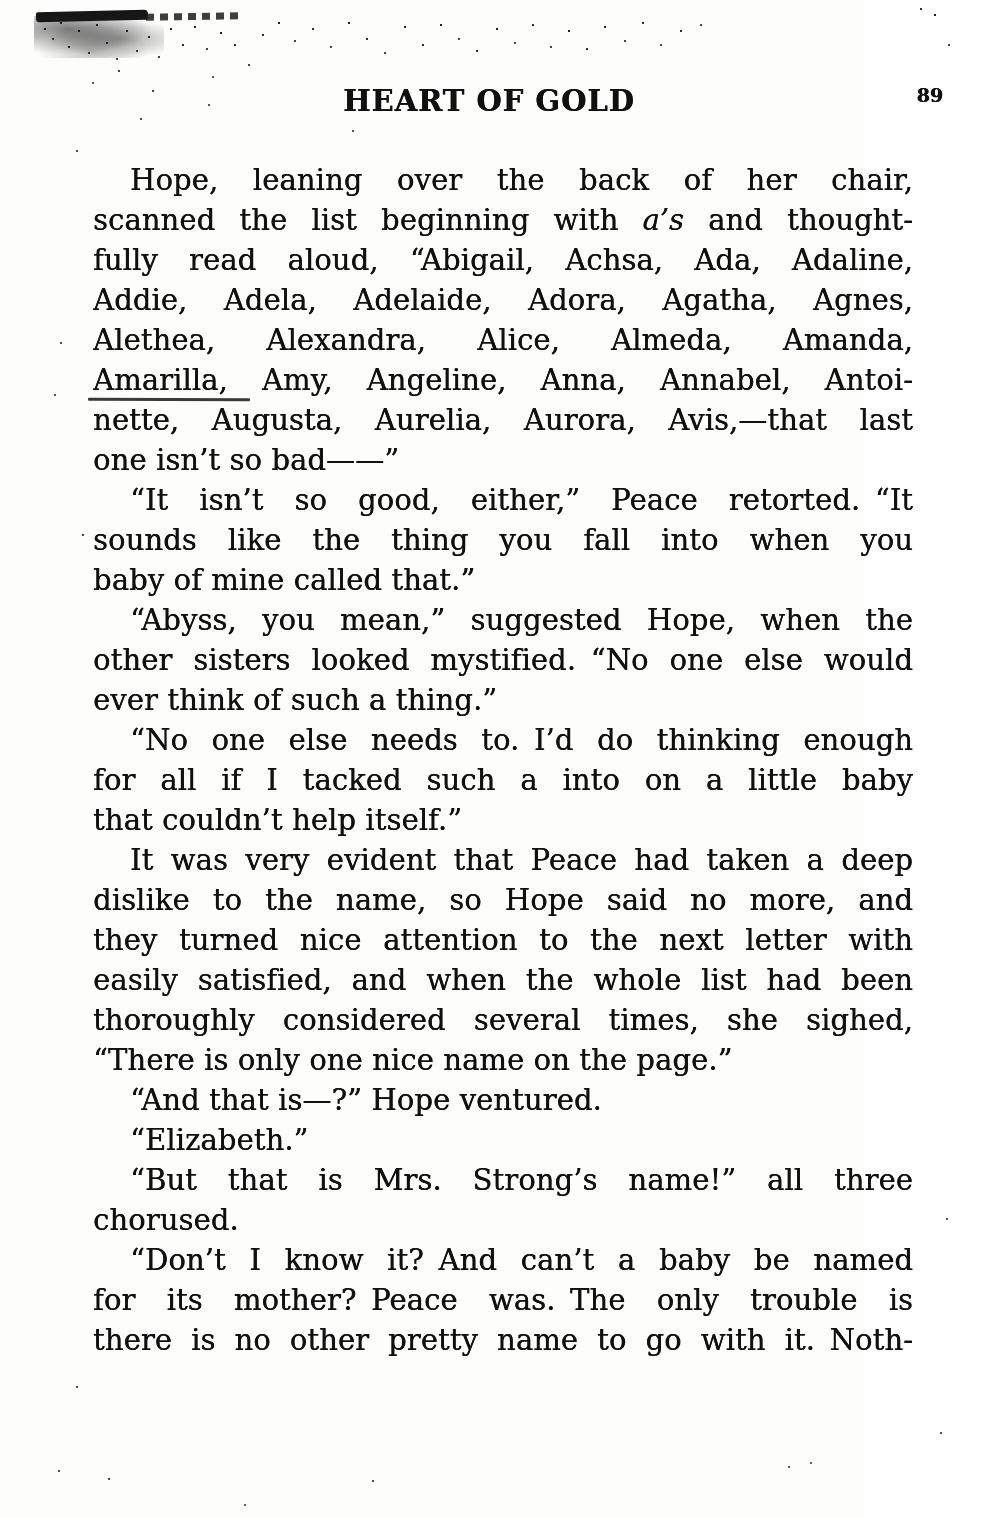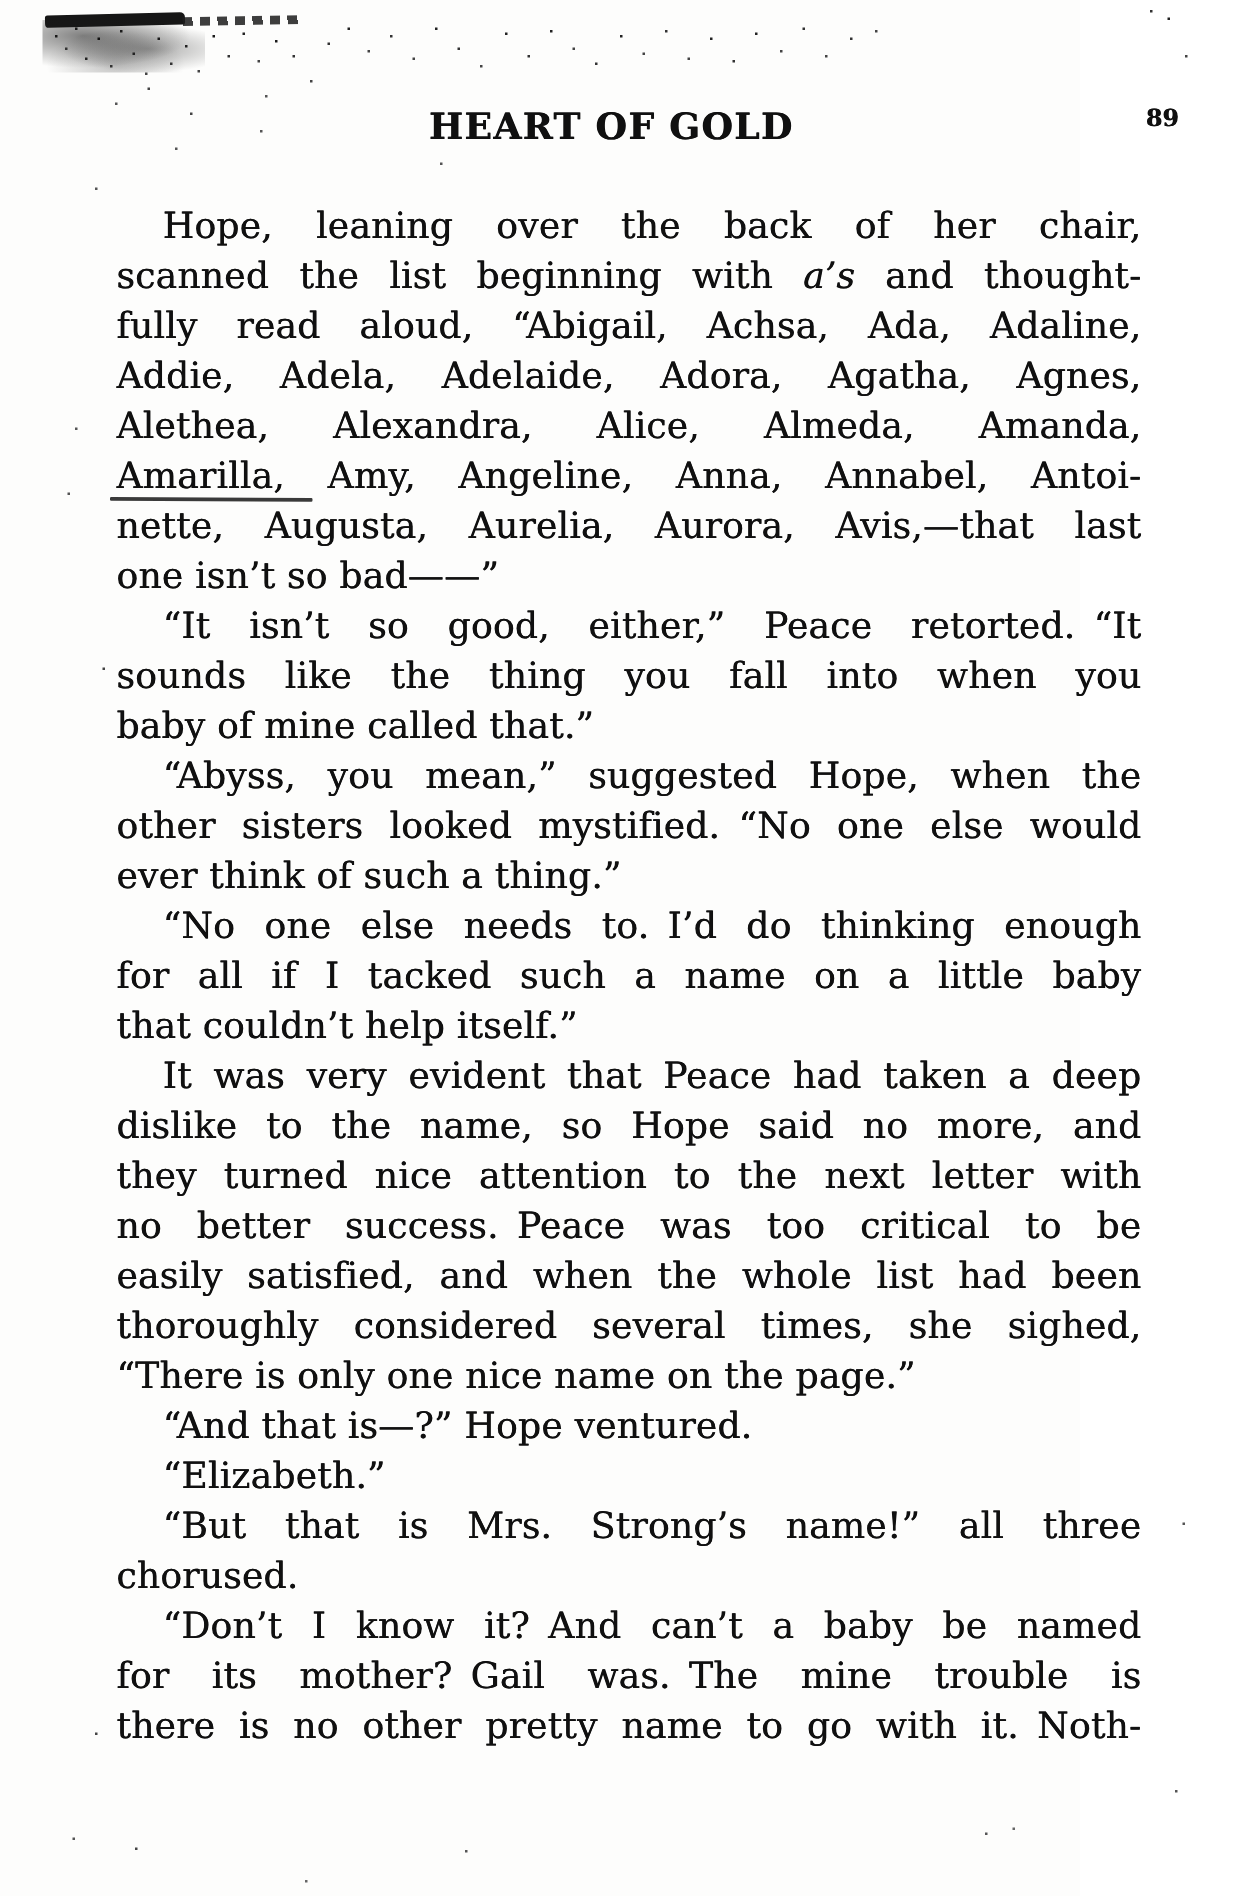--- a/index.html
+++ b/index.html
@@ -150,42 +150,41 @@
         <div class="line">sounds like the thing you fall into when you</div>
         <div class="line last">baby of mine called that.”</div>
       </div>
       <div class="paragraph">
         <div class="line indent">“Abyss, you mean,” suggested Hope, when the</div>
         <div class="line">other sisters looked mystified. “No one else would</div>
         <div class="line last">ever think of such a thing.”</div>
       </div>
       <div class="paragraph">
         <div class="line indent">“No one else needs to. I’d do thinking enough</div>
-        <div class="line">for all if I tacked such a name on a little baby</div>
+        <div class="line">for all if I tacked such a into on a little baby</div>
         <div class="line last">that couldn’t help itself.”</div>
       </div>
       <div class="paragraph">
         <div class="line indent">It was very evident that Peace had taken a deep</div>
         <div class="line">dislike to the name, so Hope said no more, and</div>
         <div class="line">they turned nice attention to the next letter with</div>
-        <div class="line">no better success. Peace was too critical to be</div>
         <div class="line">easily satisfied, and when the whole list had been</div>
         <div class="line">thoroughly considered several times, she sighed,</div>
         <div class="line last">“There is only one nice name on the page.”</div>
       </div>
       <div class="paragraph">
         <div class="line indent last">“And that is—?” Hope ventured.</div>
       </div>
       <div class="paragraph">
         <div class="line indent last">“Elizabeth.”</div>
       </div>
       <div class="paragraph">
         <div class="line indent">“But that is Mrs. Strong’s name!” all three</div>
         <div class="line last">chorused.</div>
       </div>
       <div class="paragraph">
         <div class="line indent">“Don’t I know it? And can’t a baby be named</div>
-        <div class="line">for its mother? Gail was. The mine trouble is</div>
+        <div class="line">for its mother? Peace was. The only trouble is</div>
         <div class="line">there is no other pretty name to go with it. Noth-</div>
       </div>
     </div>
 
 </div>
 
 </body></html>

